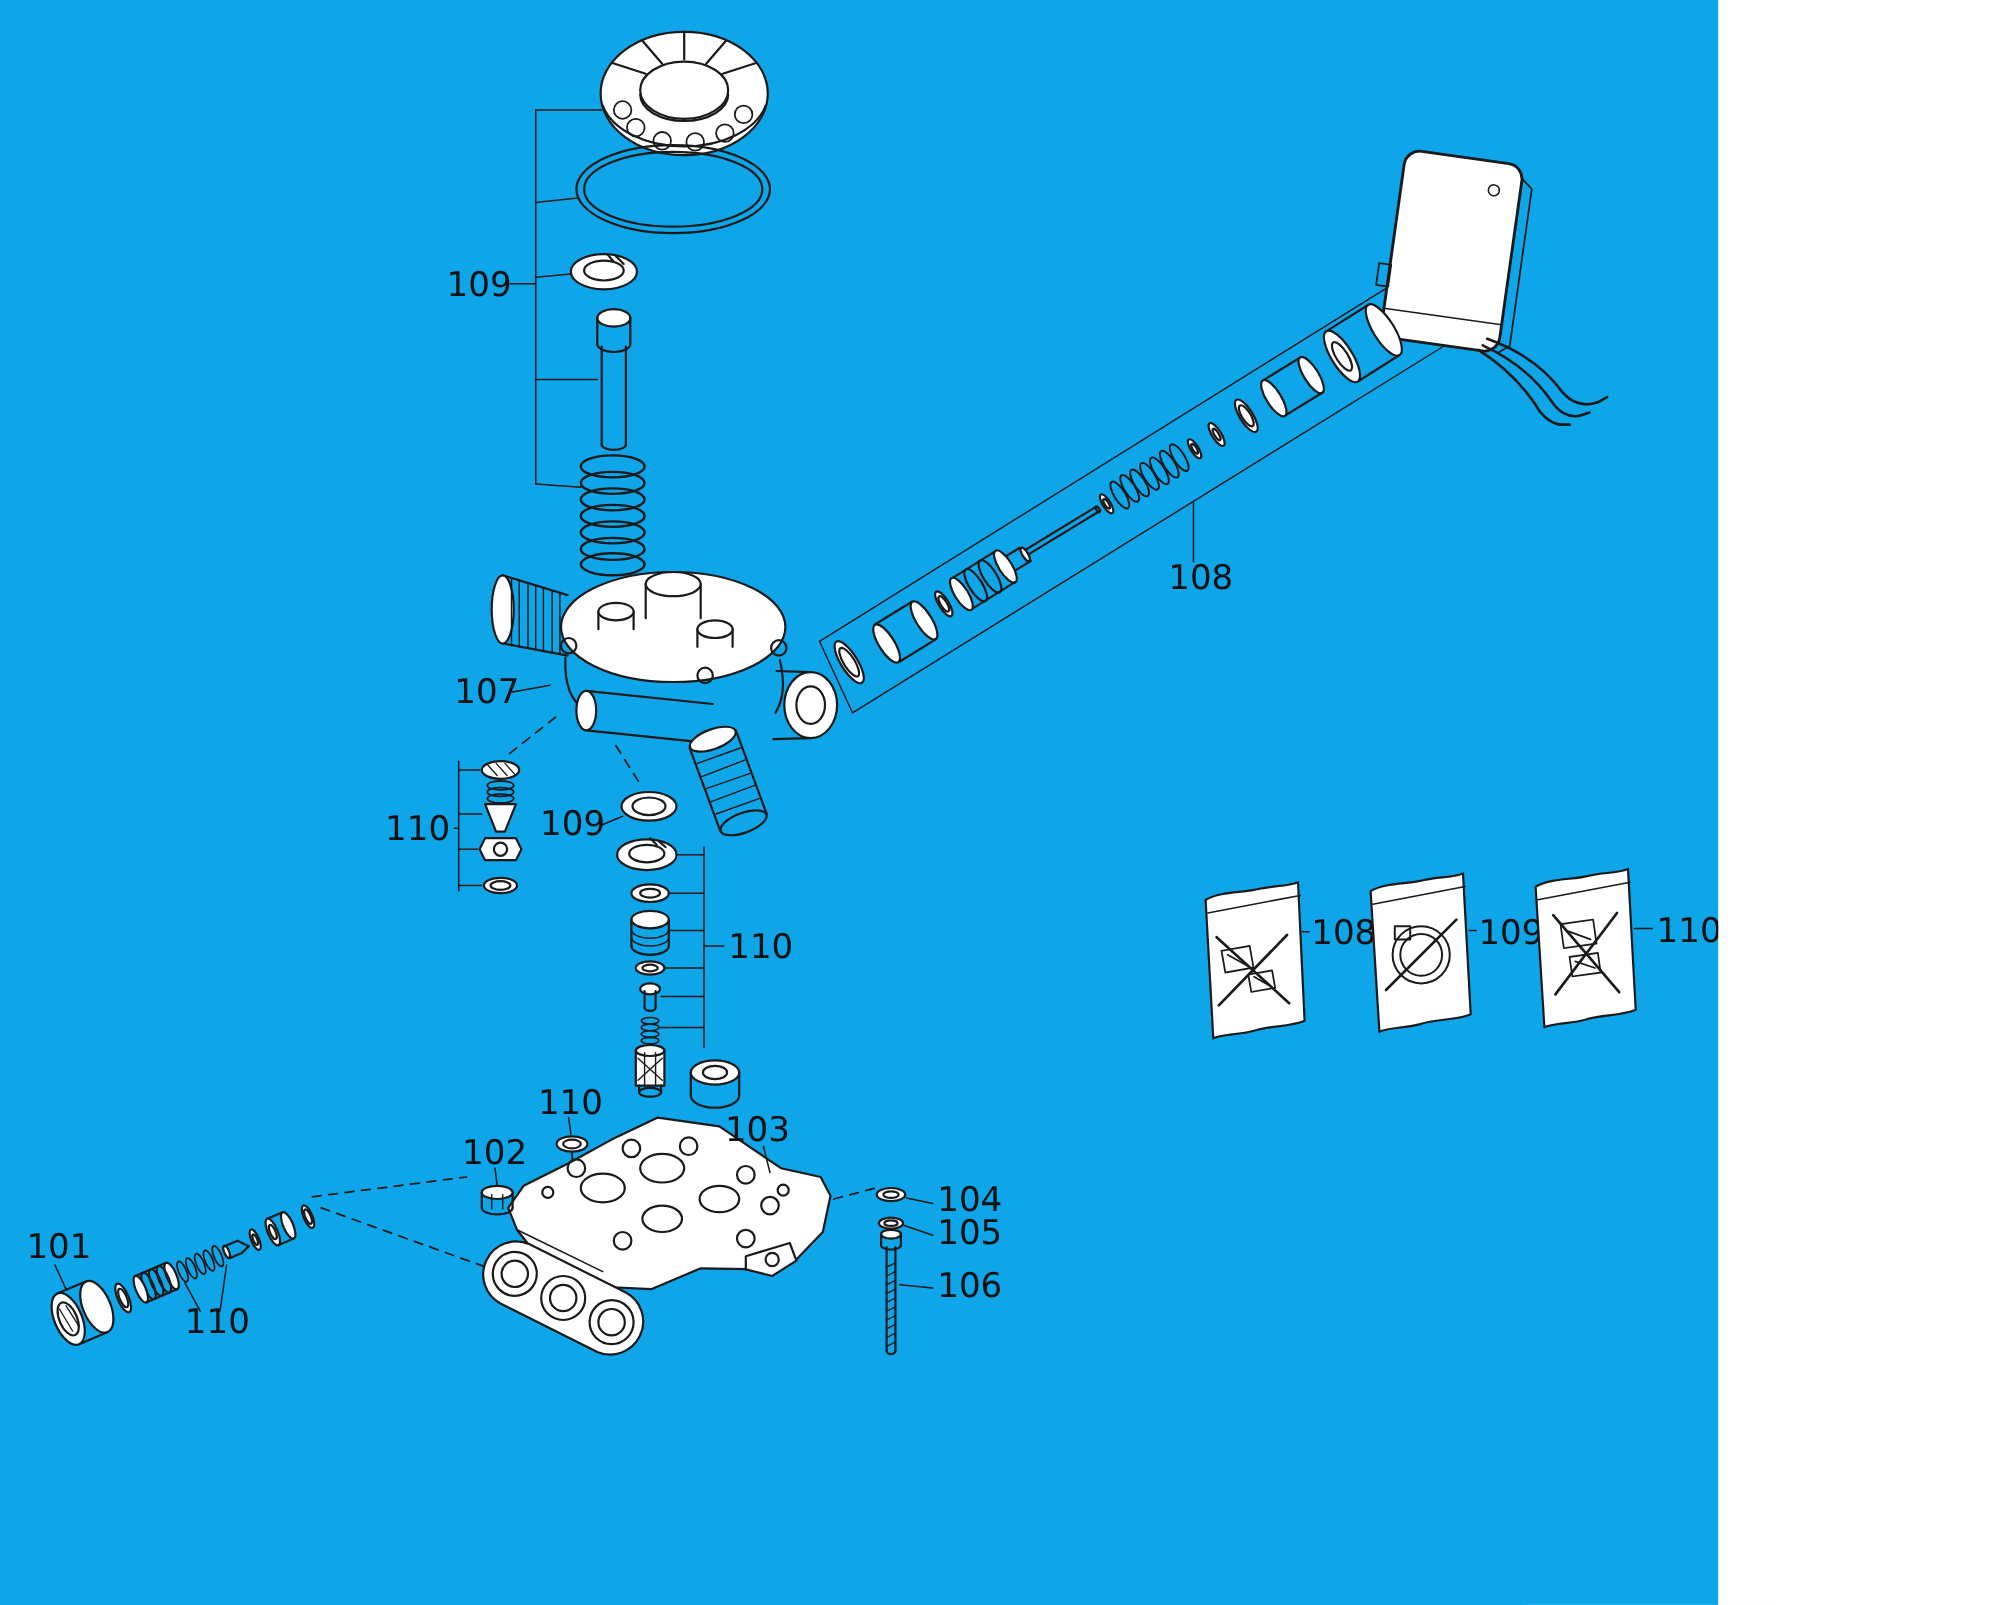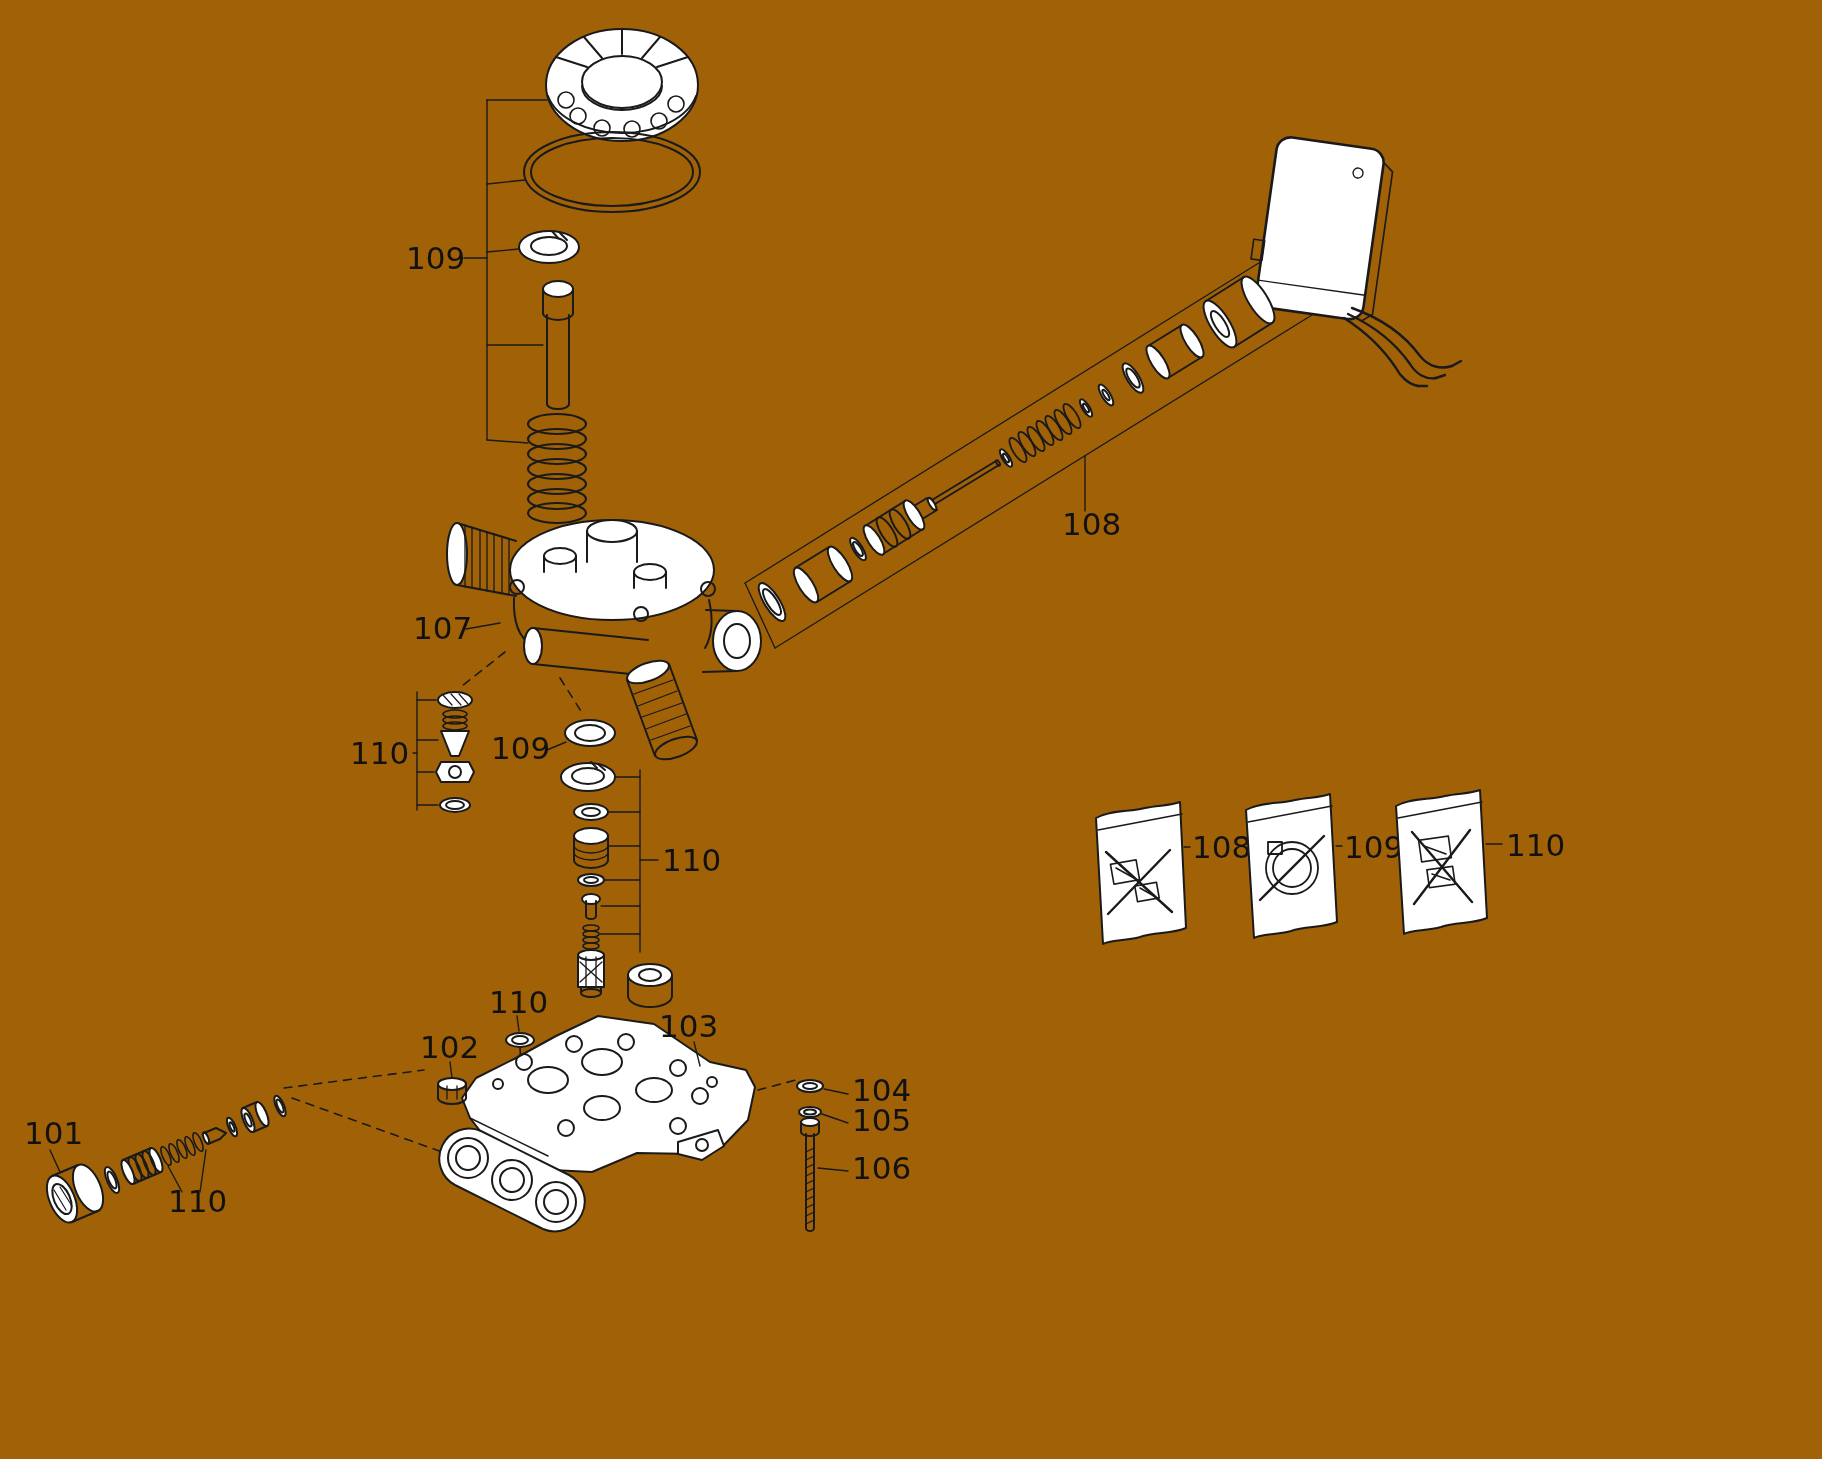--- a/index.html
+++ b/index.html
@@ -1,16 +1,16 @@
 <!DOCTYPE html>
 <html><head>
 <meta charset="utf-8">
 <style>
   html,body{margin:0;padding:0;background:#fff;}
-  .stage{position:relative;width:1822px;height:1459px;background:#a16207;overflow:hidden;}
+  .stage{position:relative;width:1562px;height:1459px;background:#0ea5e9;overflow:hidden;}
   svg{display:block;}
   svg text{font-family:"DejaVu Sans", sans-serif;font-size:31px;fill:#111;stroke:none;}
 </style>
 </head>
 <body>
 
 <div class="stage">
 <svg width="1822" height="1459" viewBox="0 0 1822 1459" stroke="#1a1a1a" fill="none" stroke-width="2" stroke-linecap="round" stroke-linejoin="round">
 
   <g stroke-dasharray="8 7" stroke-width="1.6">

